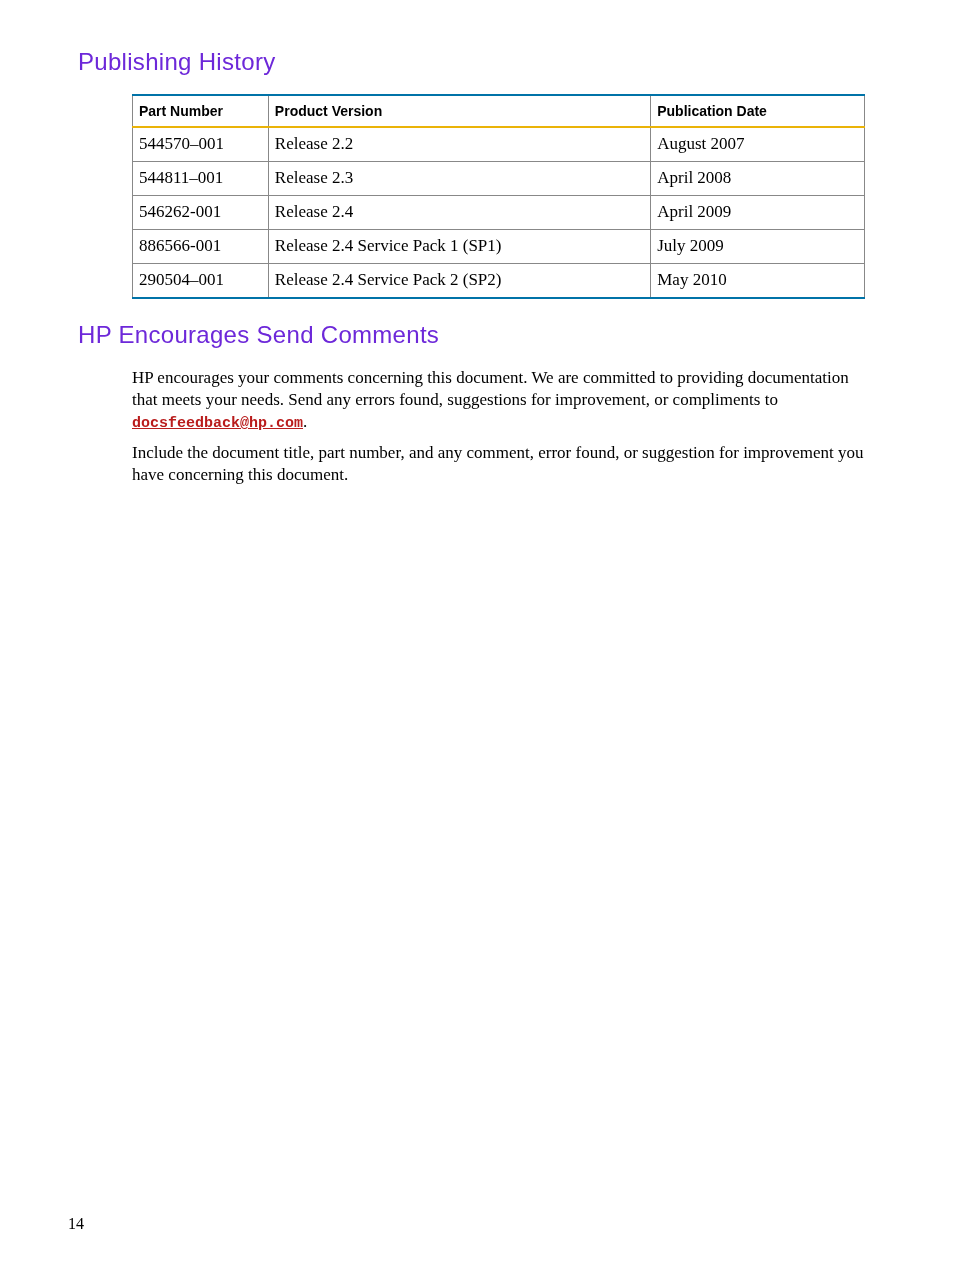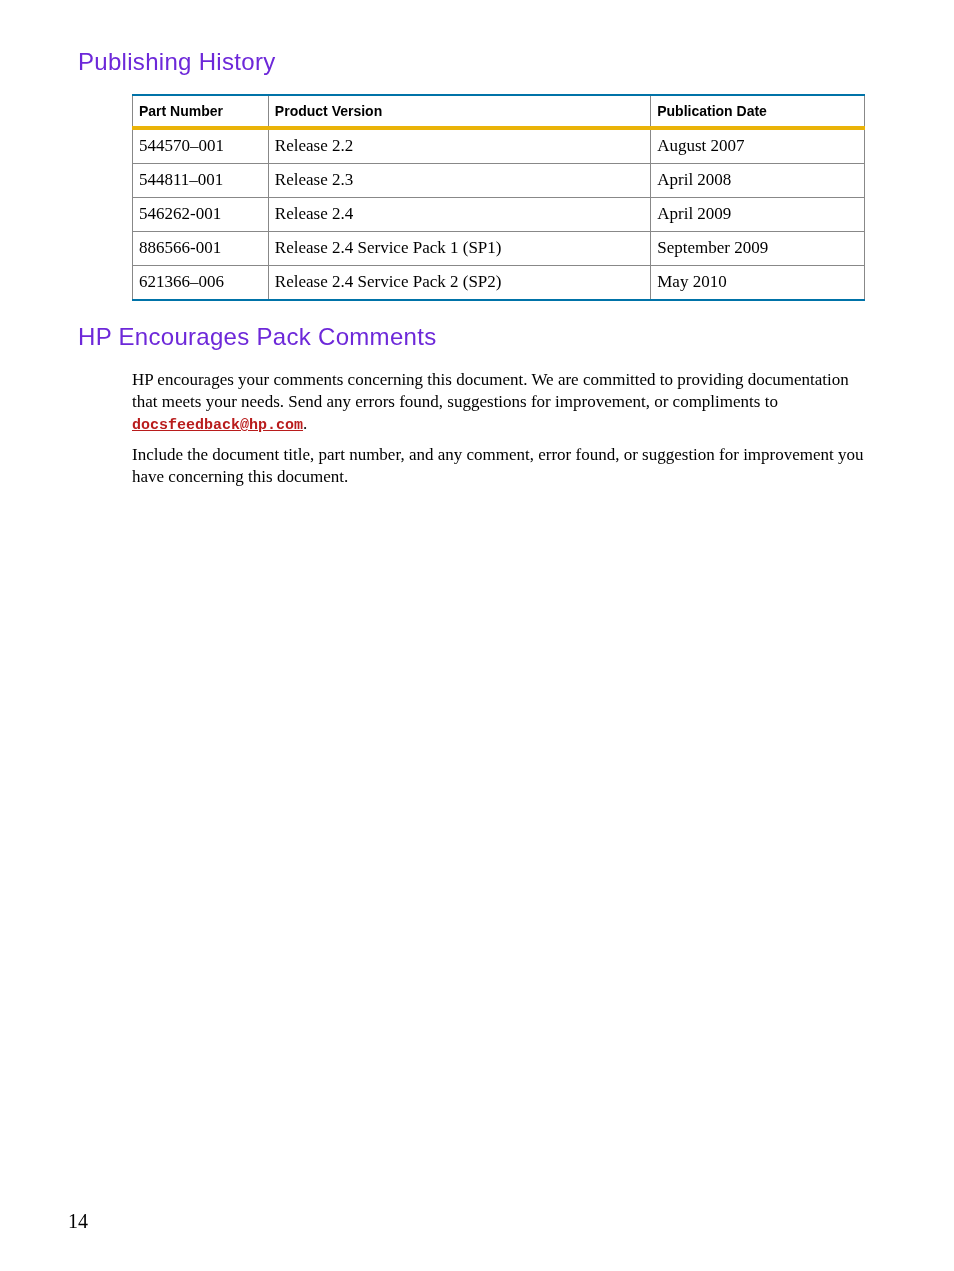--- a/index.html
+++ b/index.html
@@ -33,21 +33,21 @@
       width: 733px;
       border-top: 2px solid #0073a8;
       border-bottom: 2px solid #0073a8;
     }
     th {
       font-family: 'Futura', 'Century Gothic', 'Trebuchet MS', Arial, sans-serif;
       font-weight: 600;
       font-size: 14px;
       text-align: left;
       padding: 7px 6px 7px 6px;
-      border-bottom: 4px solid #eab308;
+      border-bottom: 2px solid #eab308;
       border-left: 1px solid #888;
       border-right: 1px solid #888;
       color: #000;
     }
     td {
       font-family: 'Book Antiqua', Palatino, Georgia, serif;
       font-size: 17px;
       padding: 6px 6px 7px 6px;
       border: 1px solid #888;
       color: #000;
@@ -77,21 +77,21 @@
       font-weight: bold;
       font-size: 15px;
       color: #b91c1c;
       text-decoration: underline;
     }
     .page-number {
       position: absolute;
       bottom: 38px;
       left: 68px;
       font-family: 'Book Antiqua', Palatino, Georgia, serif;
-      font-size: 20px;
+      font-size: 16px;
       color: #000;
     }
   </style>
 </head>
 <body>
 
 <h1 class="heading-1">Publishing History</h1>
 
 <div class="table-wrapper">
   <table>
@@ -114,32 +114,32 @@
         <td>April 2008</td>
       </tr>
       <tr>
         <td>546262-001</td>
         <td>Release 2.4</td>
         <td>April 2009</td>
       </tr>
       <tr>
         <td>886566-001</td>
         <td>Release 2.4 Service Pack 1 (SP1)</td>
-        <td>September 2009</td>
+        <td>July 2009</td>
       </tr>
       <tr>
-        <td>621366–006</td>
+        <td>290504–001</td>
         <td>Release 2.4 Service Pack 2 (SP2)</td>
         <td>May 2010</td>
       </tr>
     </tbody>
   </table>
 </div>
 
-<h1 class="heading-1">HP Encourages Pack Comments</h1>
+<h1 class="heading-1">HP Encourages Send Comments</h1>
 
 <p class="body-text">
   <span>HP encourages your comments concerning this document. We are committed to providing documentation that meets your needs. Send any errors found, suggestions for improvement, or compliments to </span><a class="link">docsfeedback@hp.com</a><span>.</span>
 </p>
 
 <p class="body-text">Include the document title, part number, and any comment, error found, or suggestion for improvement you have concerning this document.</p>
 
 <div class="page-number">14</div>
 
 </body></html>

